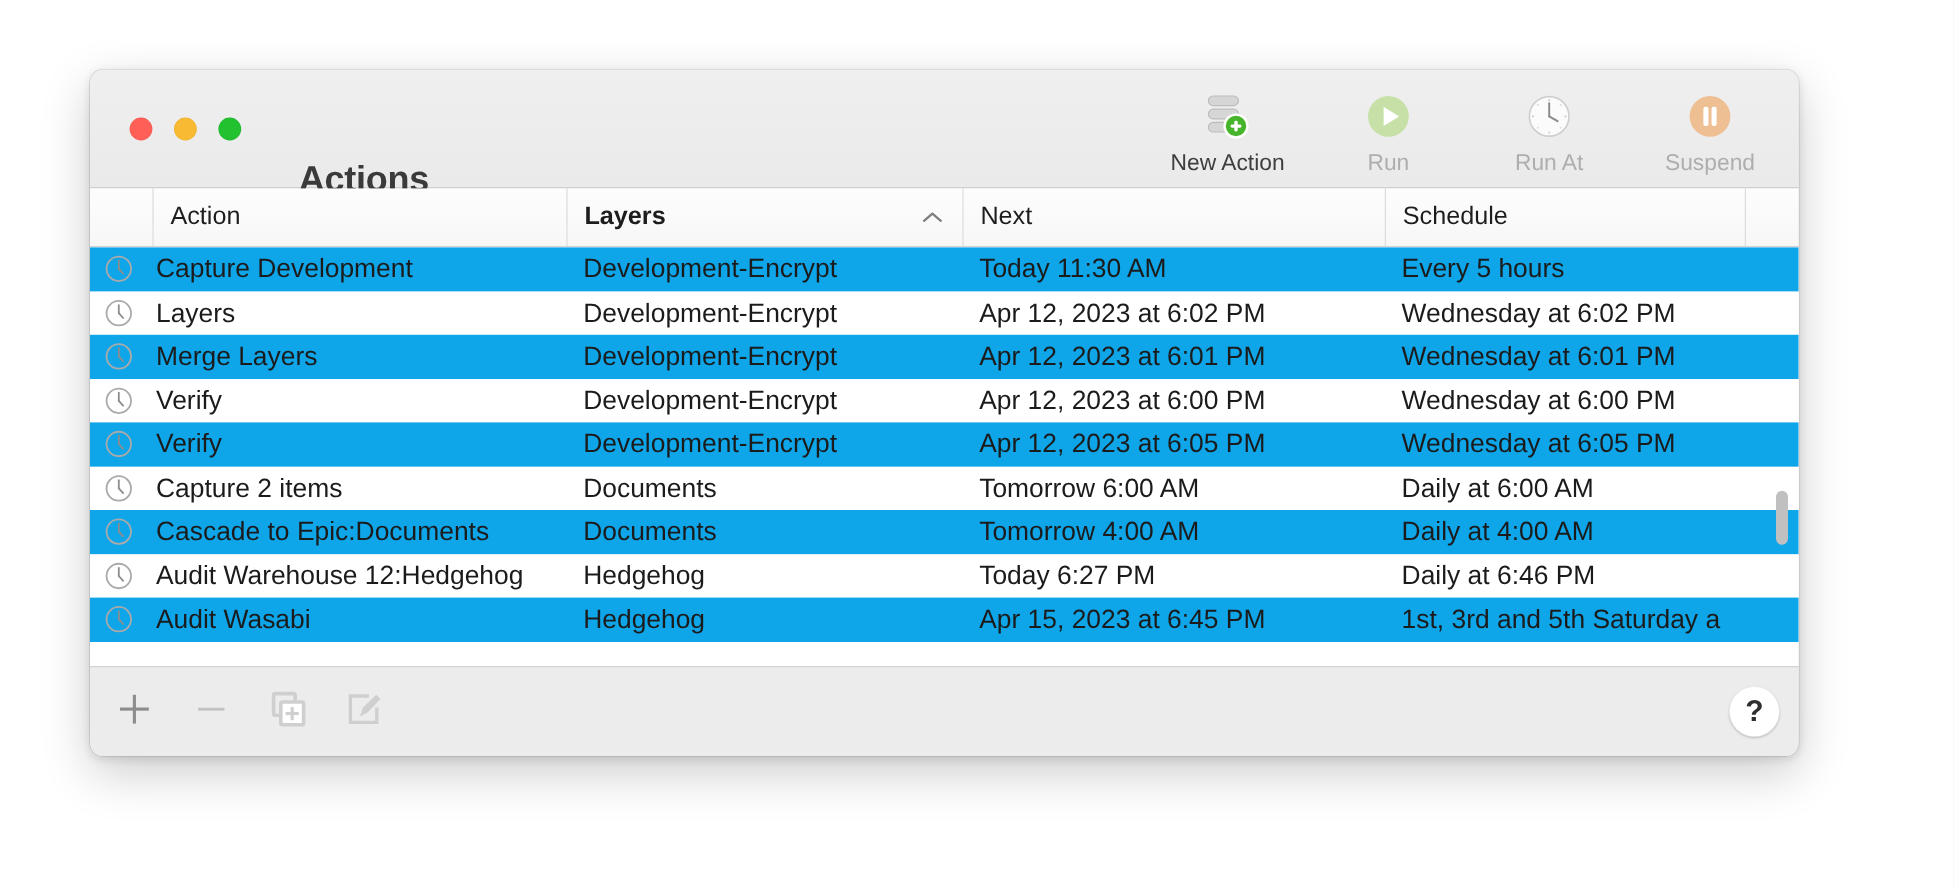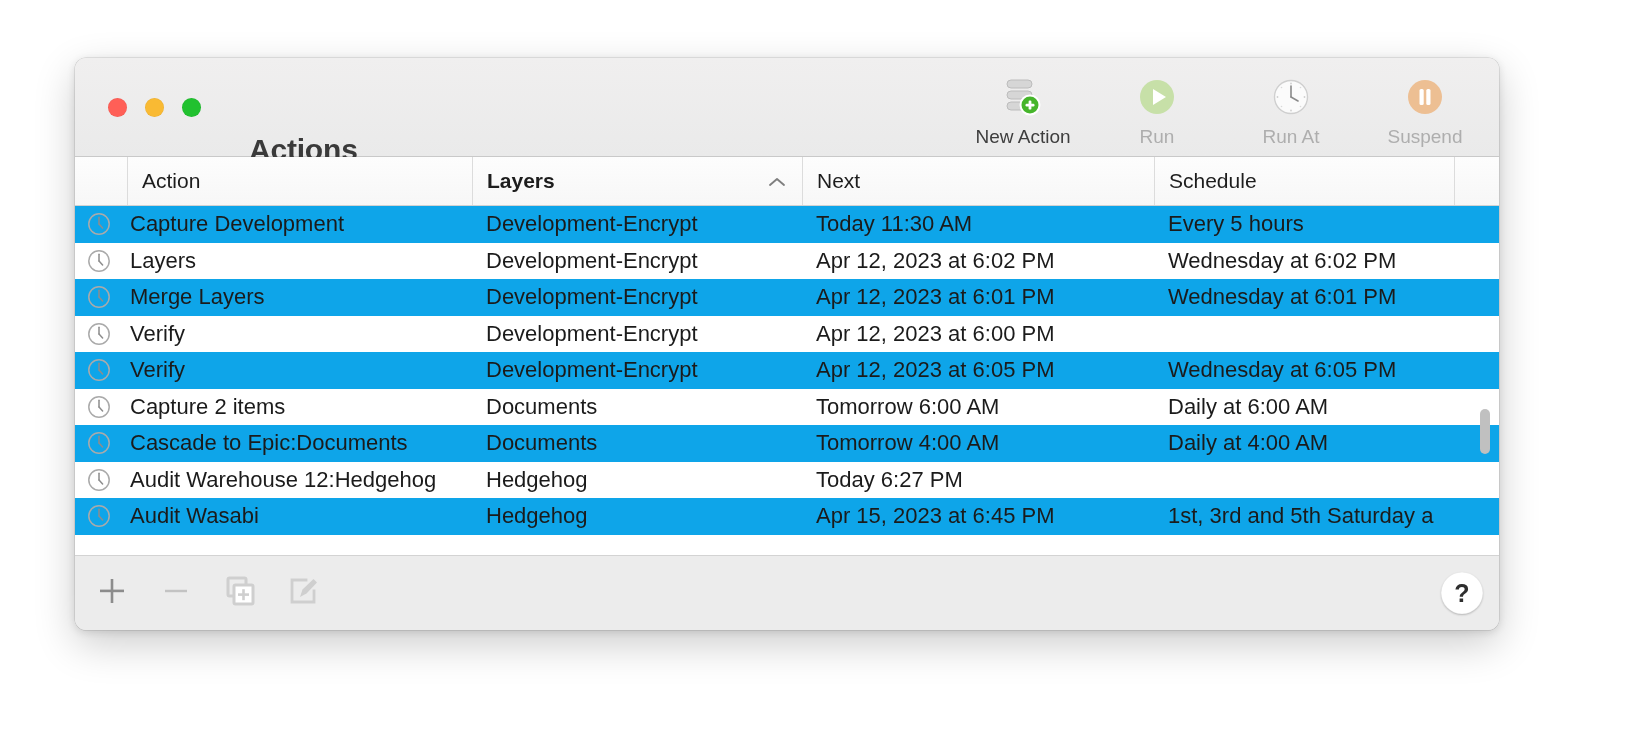--- a/index.html
+++ b/index.html
@@ -356,20 +356,21 @@
           <div class="cell c-icon" style="width: 52px;">
             <svg width="26" height="26" viewBox="0 0 26 26">
               <circle cx="13" cy="13" r="10.2" fill="none" stroke="#aaaaaa" stroke-width="1.5"></circle>
               <line x1="13" y1="13" x2="13" y2="6.2" stroke="#8d8d8d" stroke-width="1.5" stroke-linecap="round"></line>
               <line x1="13" y1="13" x2="16.6" y2="17" stroke="#8d8d8d" stroke-width="1.5" stroke-linecap="round"></line>
             </svg>
           </div>
           <div class="cell c-action" style="width: 345px;">Verify</div>
           <div class="cell c-archive" style="width: 330px;">Development-Encrypt</div>
           <div class="cell c-next" style="width: 352px;">Apr 12, 2023 at 6:00 PM</div>
+          <div class="cell c-schedule" style="width: 300px;">Wednesday at 6:00 PM</div>
         </div>
         <div class="row odd">
           <div class="cell c-icon" style="width: 52px;">
             <svg width="26" height="26" viewBox="0 0 26 26">
               <circle cx="13" cy="13" r="10.2" fill="none" stroke="#aaaaaa" stroke-width="1.5"></circle>
               <line x1="13" y1="13" x2="13" y2="6.2" stroke="#8d8d8d" stroke-width="1.5" stroke-linecap="round"></line>
               <line x1="13" y1="13" x2="16.6" y2="17" stroke="#8d8d8d" stroke-width="1.5" stroke-linecap="round"></line>
             </svg>
           </div>
           <div class="cell c-action" style="width: 345px;">Verify</div>
@@ -407,20 +408,21 @@
           <div class="cell c-icon" style="width: 52px;">
             <svg width="26" height="26" viewBox="0 0 26 26">
               <circle cx="13" cy="13" r="10.2" fill="none" stroke="#aaaaaa" stroke-width="1.5"></circle>
               <line x1="13" y1="13" x2="13" y2="6.2" stroke="#8d8d8d" stroke-width="1.5" stroke-linecap="round"></line>
               <line x1="13" y1="13" x2="16.6" y2="17" stroke="#8d8d8d" stroke-width="1.5" stroke-linecap="round"></line>
             </svg>
           </div>
           <div class="cell c-action" style="width: 345px;">Audit Warehouse 12:Hedgehog</div>
           <div class="cell c-archive" style="width: 330px;">Hedgehog</div>
           <div class="cell c-next" style="width: 352px;">Today 6:27 PM</div>
+          <div class="cell c-schedule" style="width: 300px;">Daily at 6:46 PM</div>
         </div>
         <div class="row odd">
           <div class="cell c-icon" style="width: 52px;">
             <svg width="26" height="26" viewBox="0 0 26 26">
               <circle cx="13" cy="13" r="10.2" fill="none" stroke="#aaaaaa" stroke-width="1.5"></circle>
               <line x1="13" y1="13" x2="13" y2="6.2" stroke="#8d8d8d" stroke-width="1.5" stroke-linecap="round"></line>
               <line x1="13" y1="13" x2="16.6" y2="17" stroke="#8d8d8d" stroke-width="1.5" stroke-linecap="round"></line>
             </svg>
           </div>
           <div class="cell c-action" style="width: 345px;">Audit Wasabi</div>

